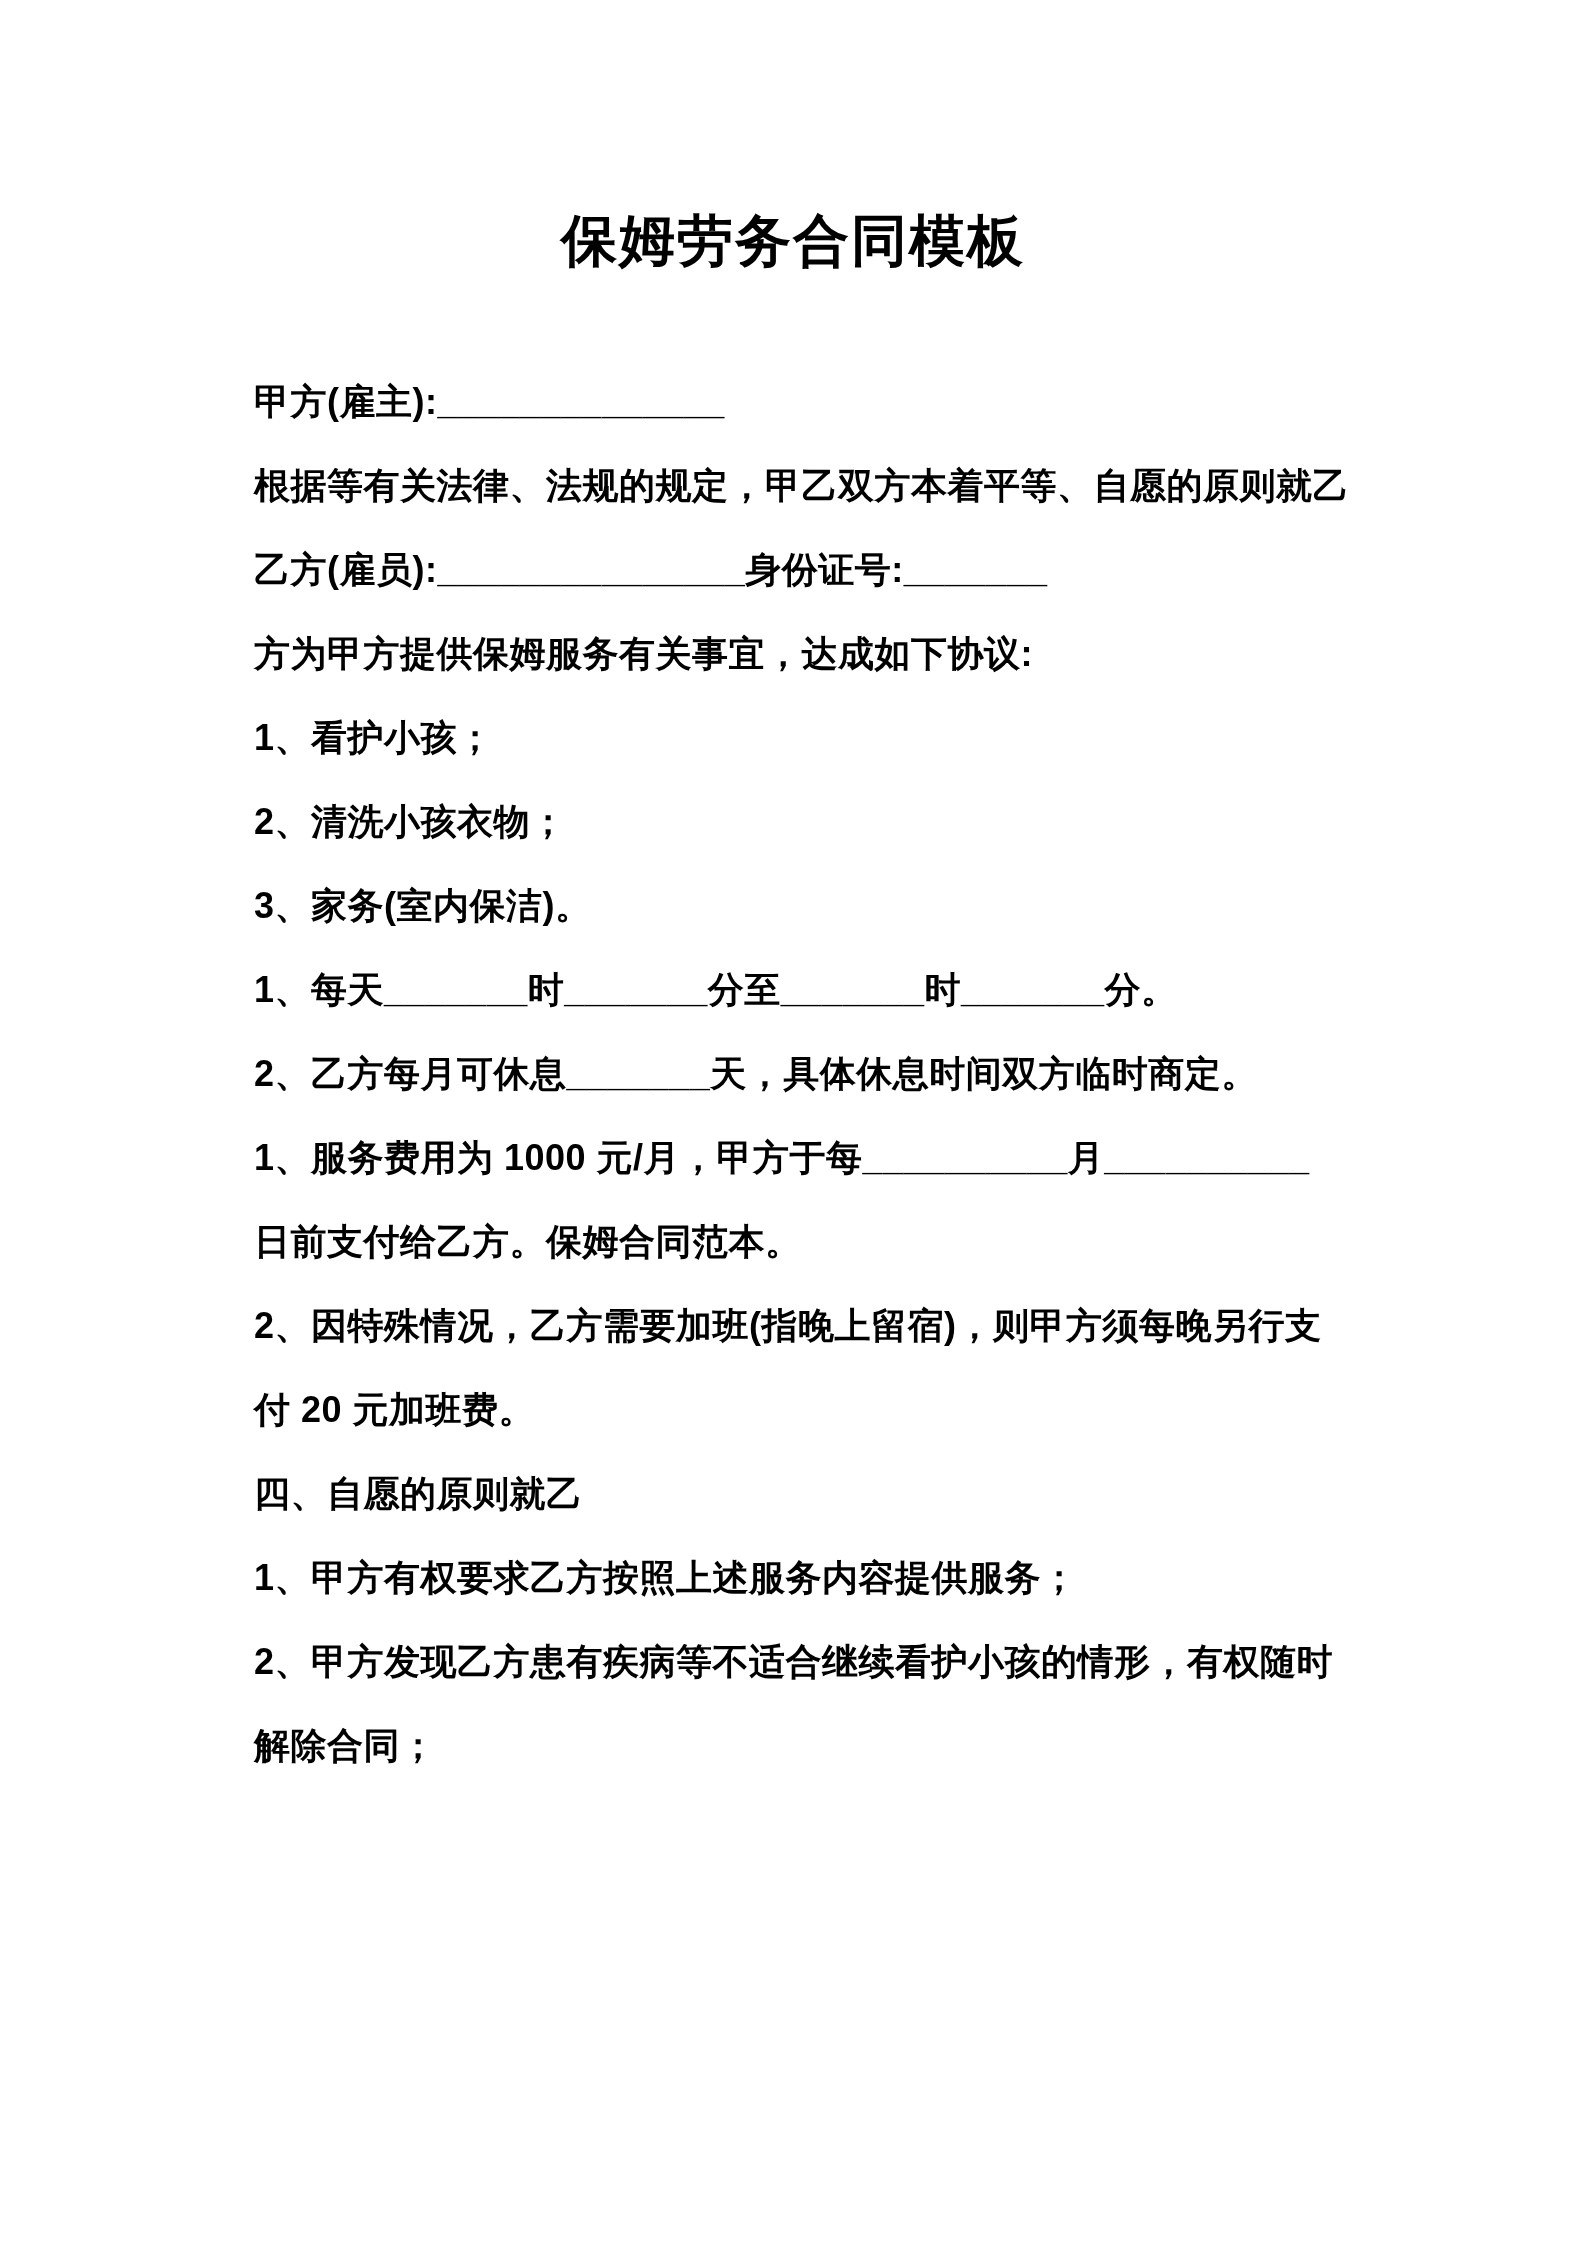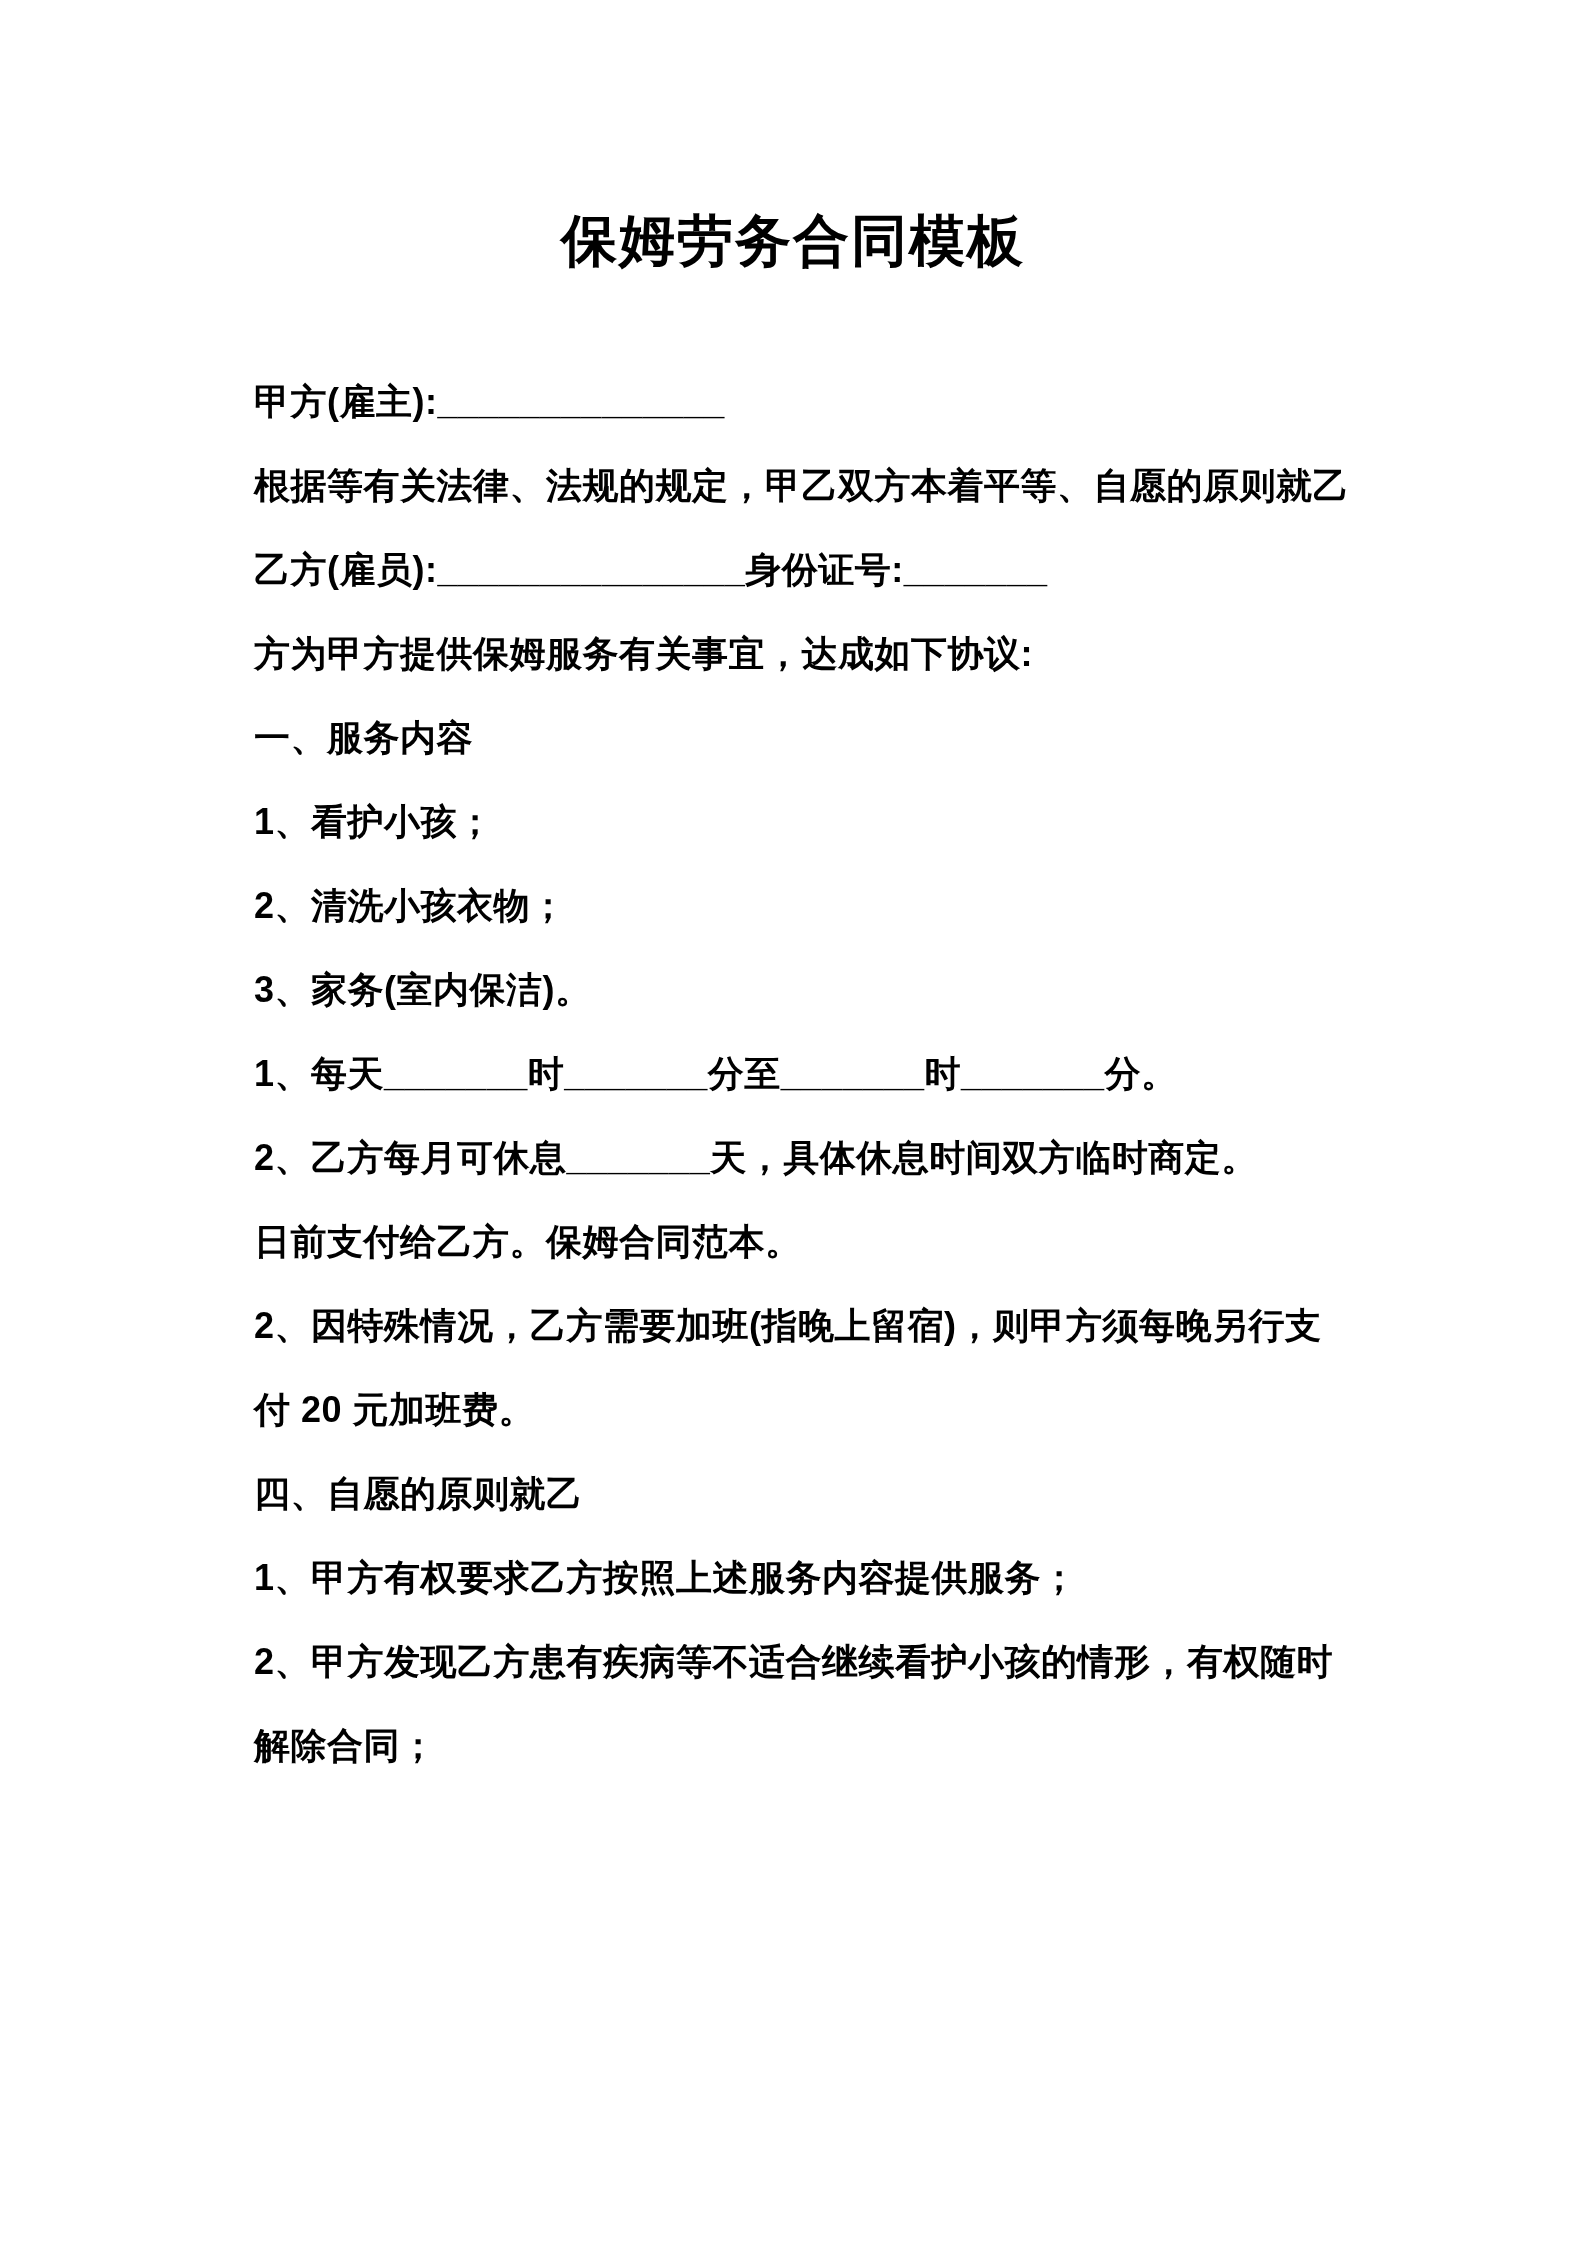--- a/index.html
+++ b/index.html
@@ -52,26 +52,26 @@
 </head>
 <body>
 
 <div class="page">
   <h1 class="doc-title">保姆劳务合同模板</h1>
   <div class="doc-content">
     <div class="line">甲方(雇主):______________</div>
     <div class="line">根据等有关法律、法规的规定，甲乙双方本着平等、自愿的原则就乙</div>
     <div class="line">乙方(雇员):_______________身份证号:_______</div>
     <div class="line">方为甲方提供保姆服务有关事宜，达成如下协议:</div>
-    <div class="line">一、服务内容</div>
     <div class="line">1、看护小孩；</div>
     <div class="line">2、清洗小孩衣物；</div>
     <div class="line">3、家务(室内保洁)。</div>
     <div class="line">1、每天_______时_______分至_______时_______分。</div>
     <div class="line">2、乙方每月可休息_______天，具体休息时间双方临时商定。</div>
+    <div class="line">1、服务费用为 1000 元/月，甲方于每__________月__________</div>
     <div class="line">日前支付给乙方。保姆合同范本。</div>
     <div class="line">2、因特殊情况，乙方需要加班(指晚上留宿)，则甲方须每晚另行支</div>
     <div class="line">付 20 元加班费。</div>
     <div class="line">四、自愿的原则就乙</div>
     <div class="line">1、甲方有权要求乙方按照上述服务内容提供服务；</div>
     <div class="line">2、甲方发现乙方患有疾病等不适合继续看护小孩的情形，有权随时</div>
     <div class="line">解除合同；</div>
   </div>
 </div>
 

